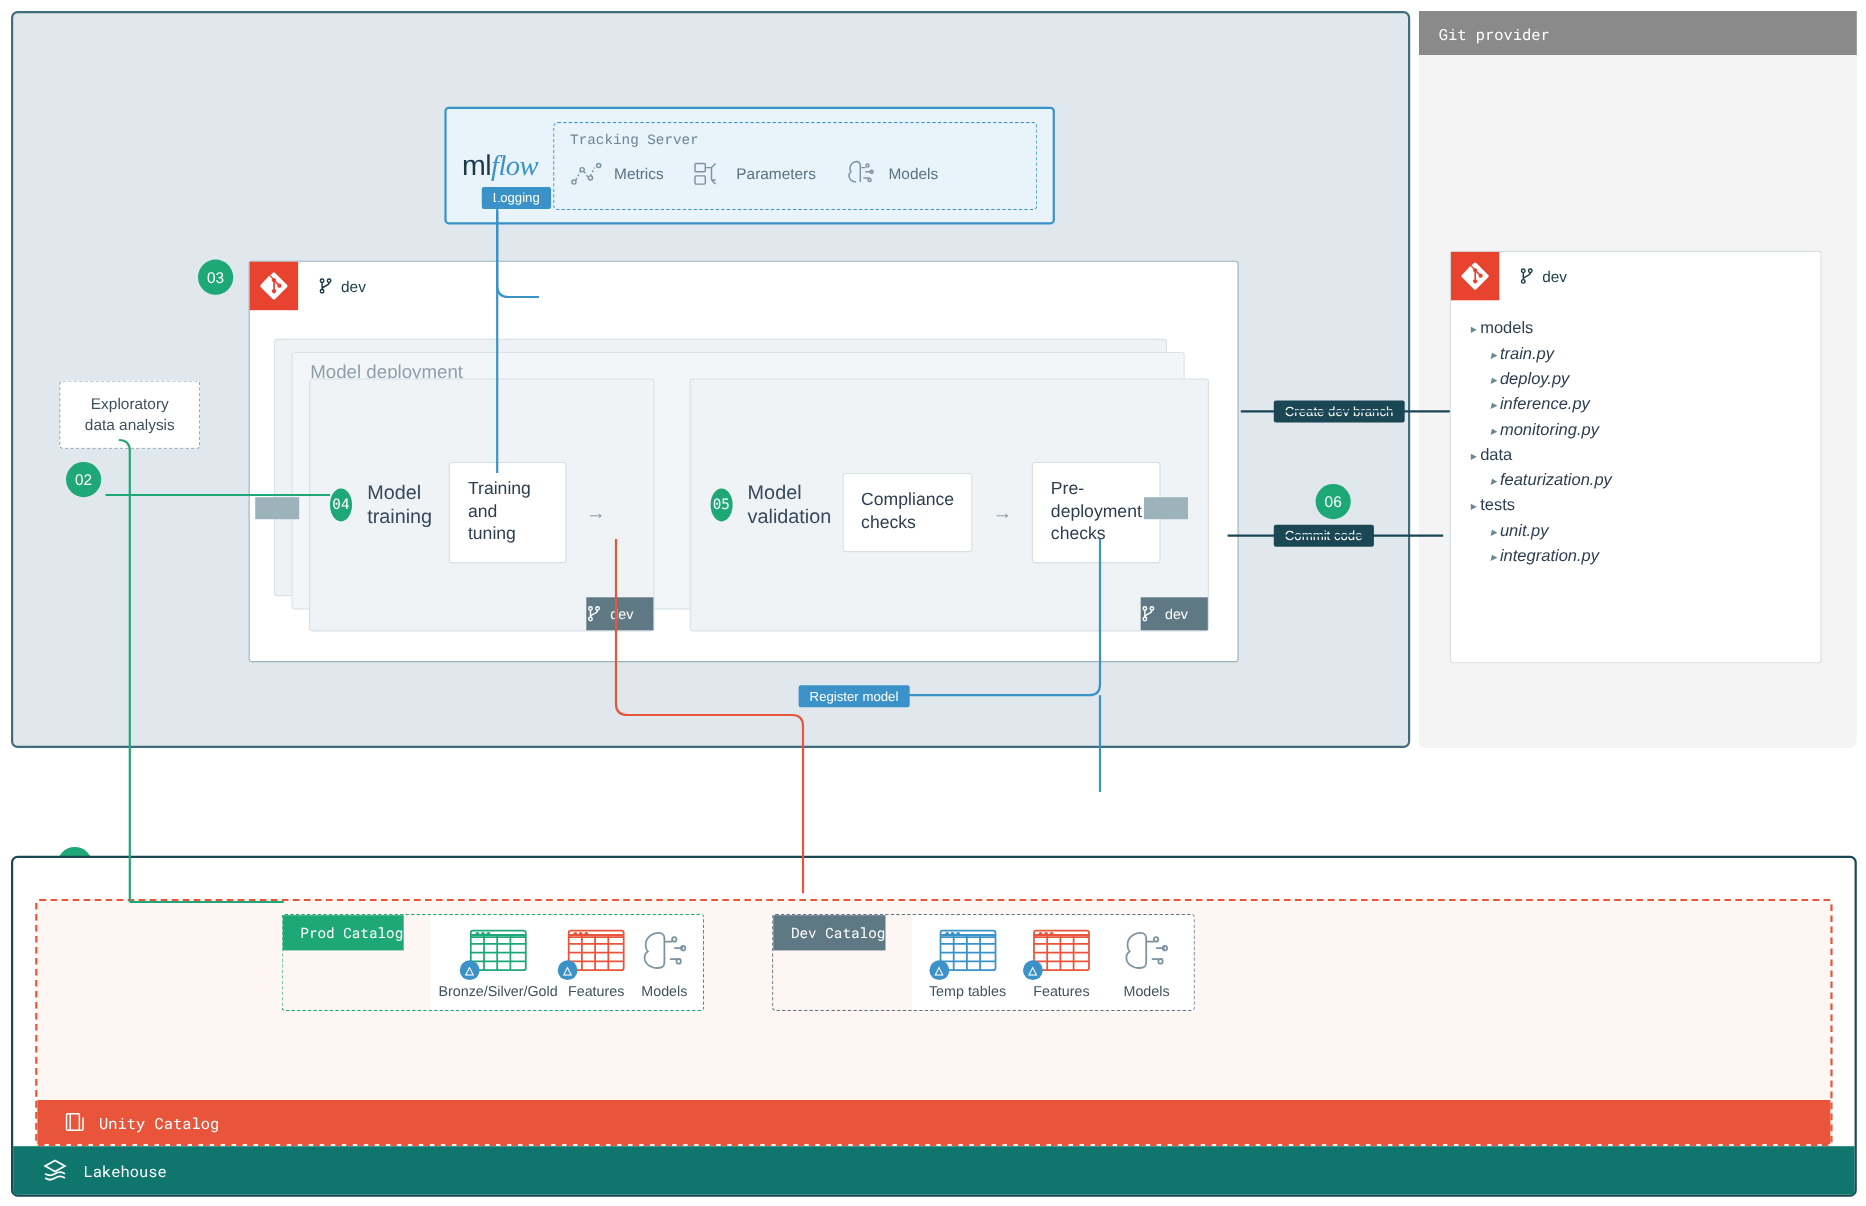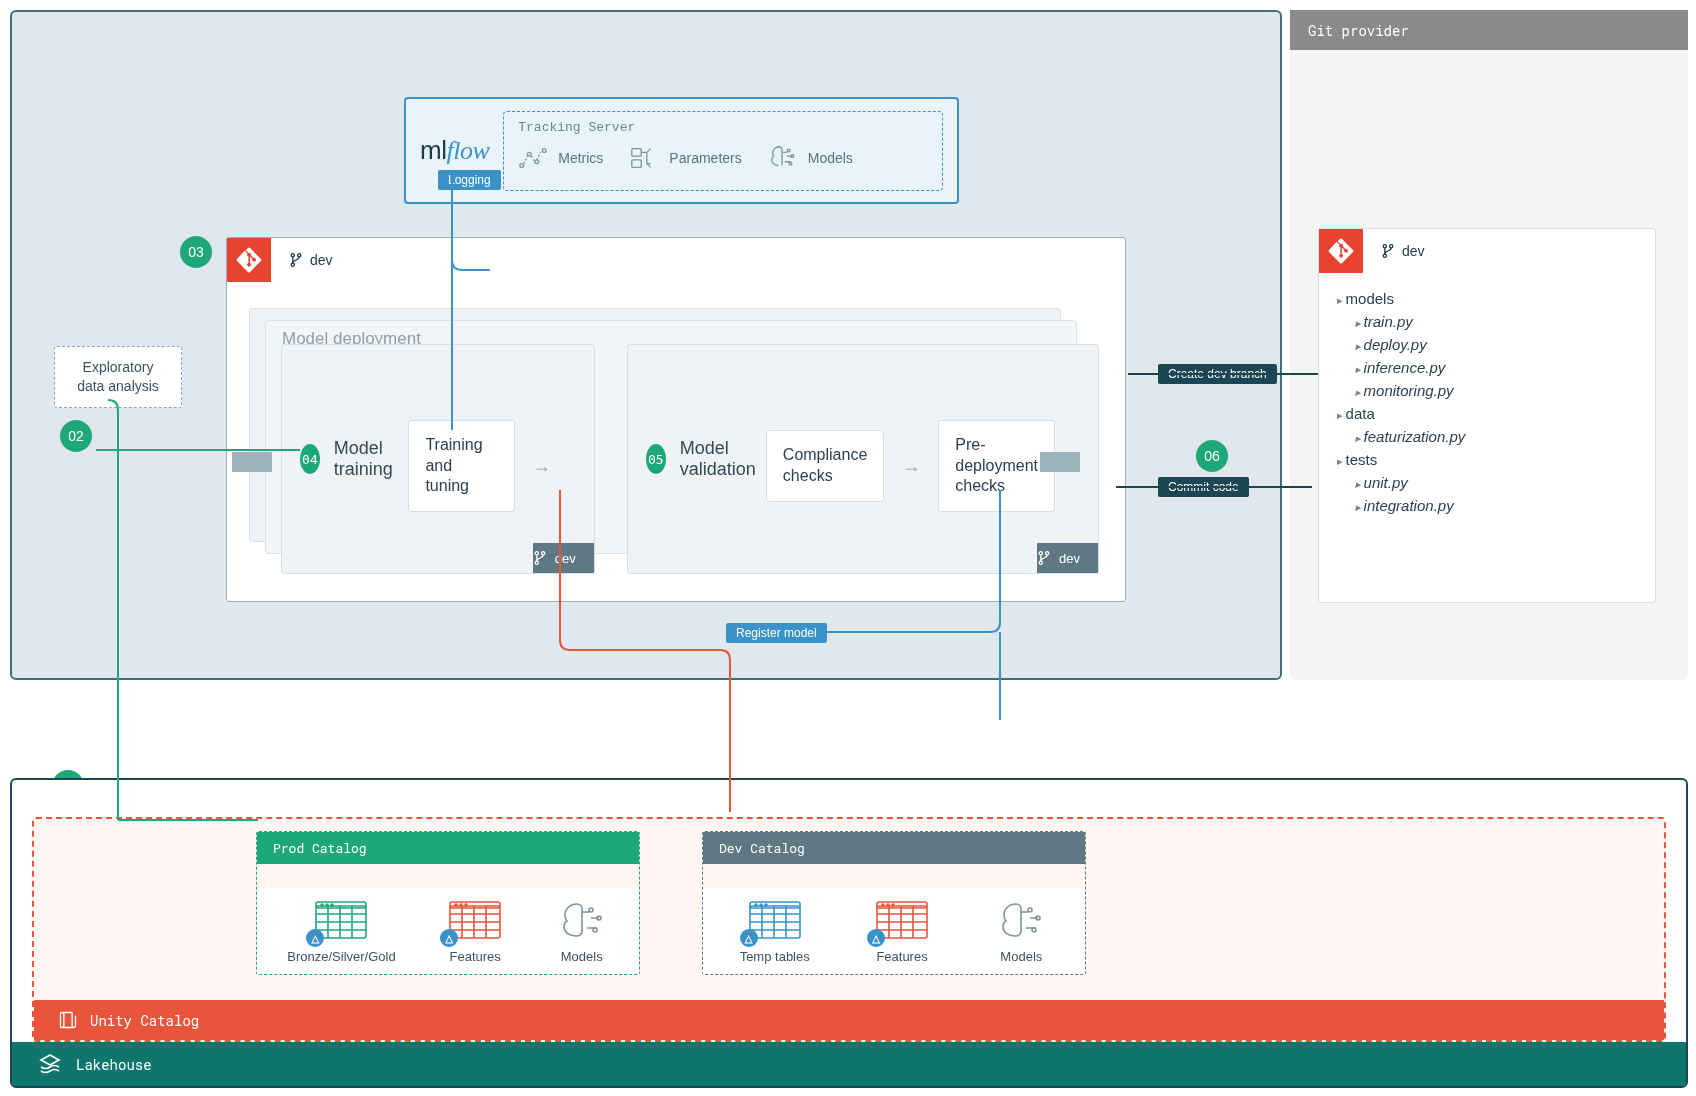--- a/index.html
+++ b/index.html
@@ -63,21 +63,21 @@
 
 .git-card { position: absolute; left: 28px; top: 218px; width: 338px; height: 375px; background: #fff; border: 1px solid #d7dfe3; border-radius: 3px; }
 .git-tree { padding: 14px 18px; font-size: 15px; color: #2c3e50; }
 .git-tree ul { list-style: none; }
 .git-tree li { padding: 3px 0; }
 .git-tree .lvl1 { padding-left: 18px; font-style: italic; }
 .git-tree li::before { content: "▸ "; color: #6b8695; font-size: 11px; }
 
 
 .catalogs { position: absolute; top: 12px; left: 222px; display: flex; gap: 62px; }
-.catalog { width: 384px; border-radius: 3px; display: flex; flex-direction: column; gap: 24px; }
+.catalog { width: 384px; border-radius: 3px; display: flex; flex-direction: row; gap: 24px; }
 .cat-header { height: 32px; color: #fff; display: flex; align-items: center; padding-left: 16px; font-size: 13px; }
 .cat-prod .cat-header { background: #1fa877; }
 .cat-prod { border: 1.5px dashed #1fa877; }
 .cat-dev  .cat-header { background: #5e7884; }
 .cat-dev  { border: 1.5px dashed #5e7884; }
 .cat-body { flex: 1; background: #fff; display: flex; justify-content: space-around; padding: 12px 4px 10px; }
 .cat-item { display: flex; flex-direction: column; align-items: center; gap: 6px; font-size: 13px; color: #3d5260; }
 .cat-icon-wrap { position: relative; }
 .cat-icon { width: 54px; height: 40px; }
 .delta-badge { position: absolute; left: -8px; bottom: -4px; width: 18px; height: 18px; border-radius: 50%; background: #3a92c9; color: #fff; display: flex; align-items: center; justify-content: center; font-size: 10px; font-weight: 700; }

